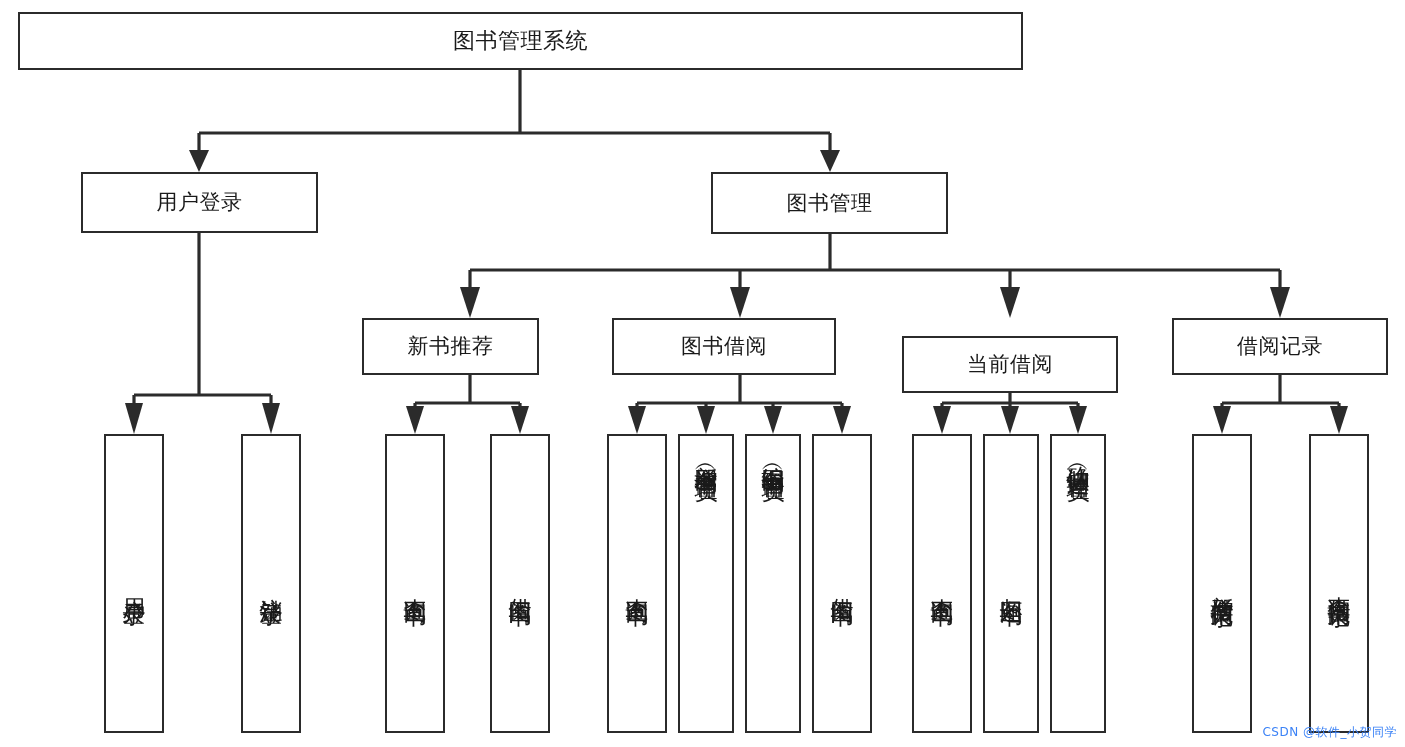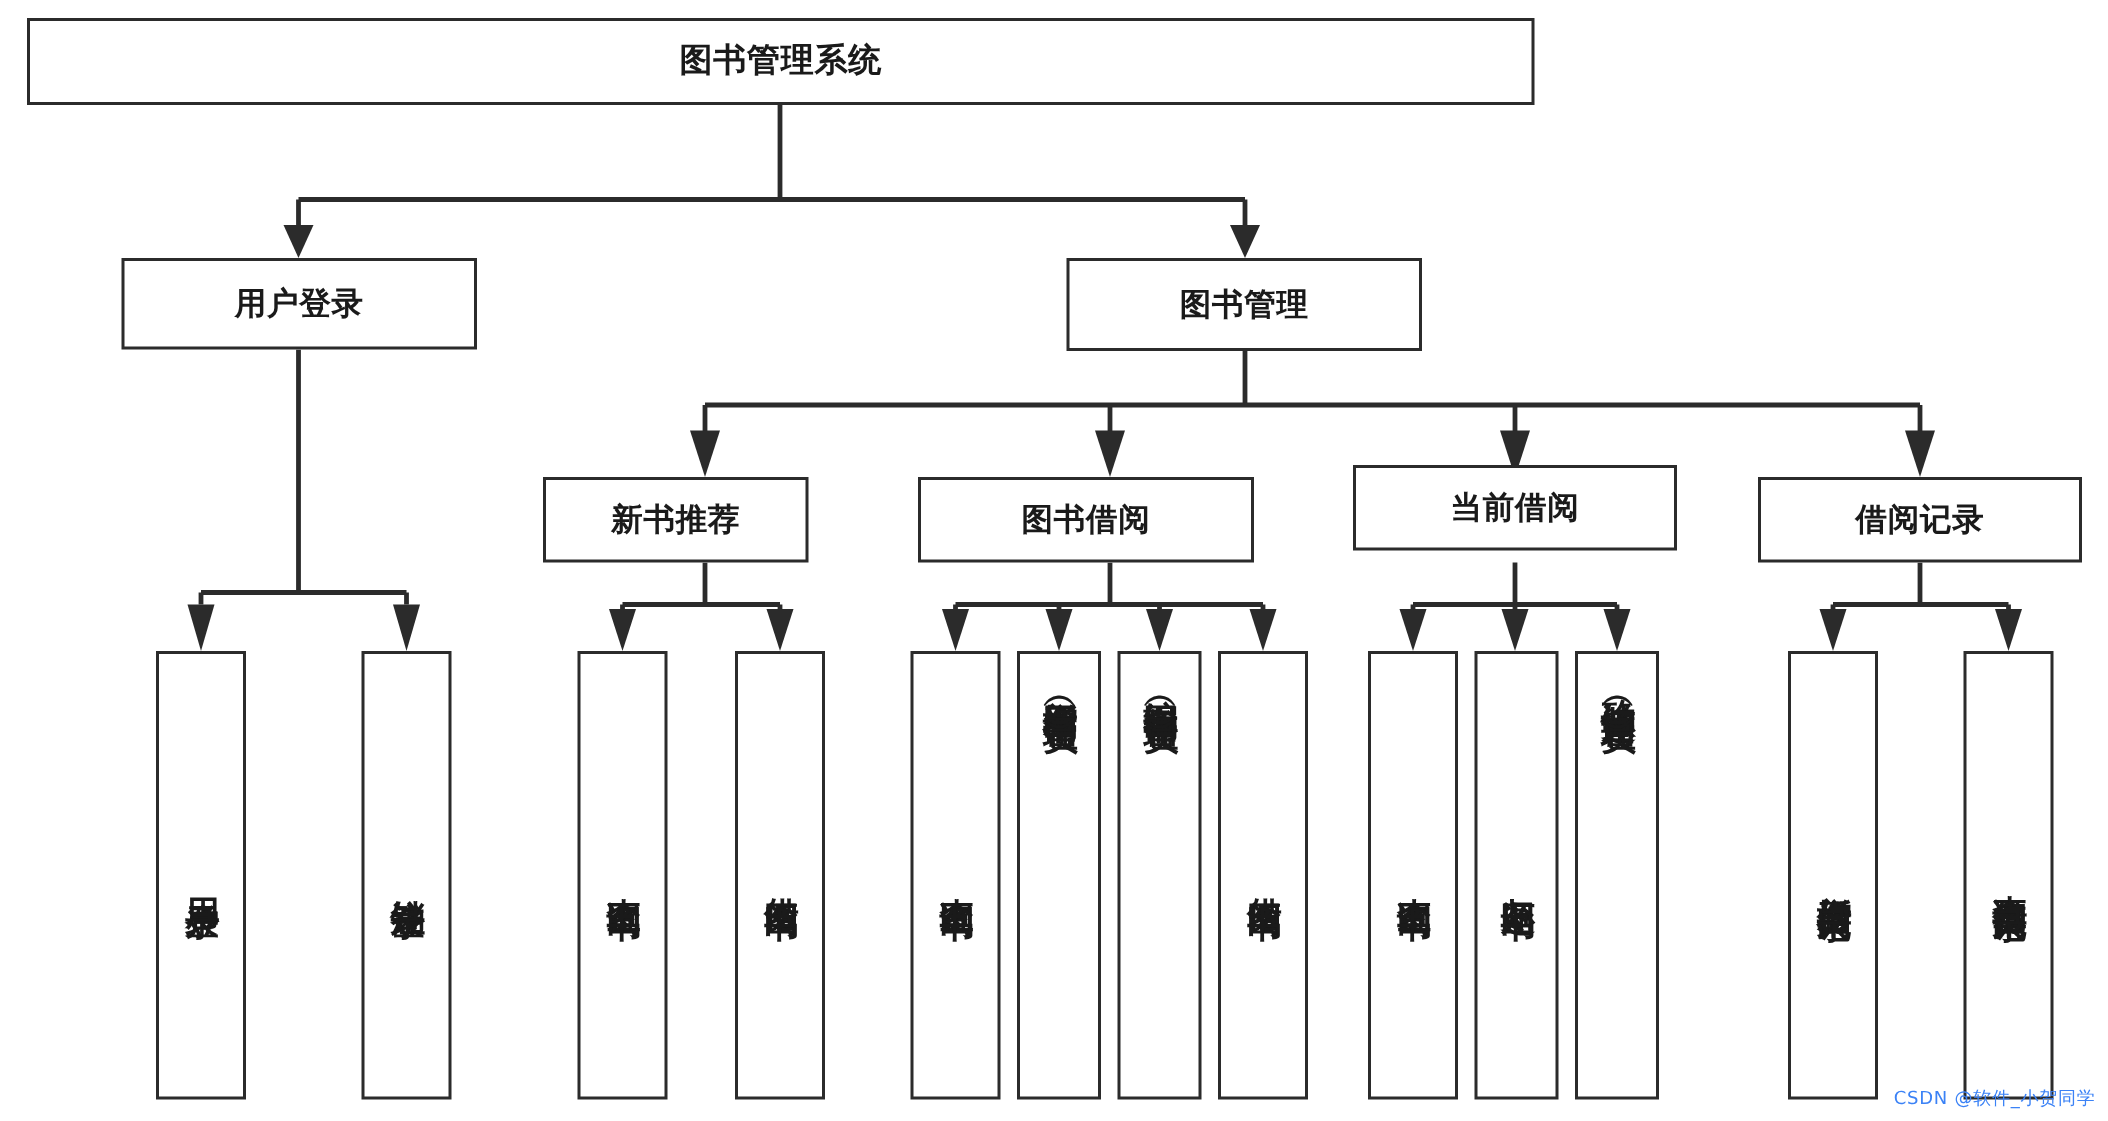--- a/index.html
+++ b/index.html
@@ -35,21 +35,20 @@
     align-items: center;
     justify-content: center;
     color: #1a1a1a;
     z-index: 2;
   }
   .node .cap {
     display: block;
     line-height: 1.15;
     letter-spacing: 0.5px;
     white-space: nowrap;
-    font-weight: bold;
   }
   
   .node.horiz .cap {
     font-size: 21px;
     text-align: center;
   }
   .node.root .cap {
     font-size: 22px;
   }
   
@@ -175,21 +174,21 @@
   <div class="node horiz" style="left:711px; top:172px; width:237px; height:62px;">
     <span class="cap">图书管理</span>
   </div>
 
   <div class="node horiz" style="left:362px; top:318px; width:177px; height:57px;">
     <span class="cap">新书推荐</span>
   </div>
   <div class="node horiz" style="left:600px; top:318px; width:224px; height:57px;margin-left:12px;">
     <span class="cap">图书借阅</span>
   </div>
-  <div class="node horiz" style="left:902px; top:310px; width:216px; height:57px;">
+  <div class="node horiz" style="left:902px; top:336px; width:216px; height:57px;">
     <span class="cap">当前借阅</span>
   </div>
   <div class="node horiz" style="left:1172px; top:318px; width:216px; height:57px;">
     <span class="cap">借阅记录</span>
   </div>
 
   <div class="node vert mid" style="left:104px; top:434px; width:60px; height:299px;">
     <span class="cap">用户登录</span>
   </div>
   <div class="node vert mid" style="left:241px; top:434px; width:60px; height:299px;">

